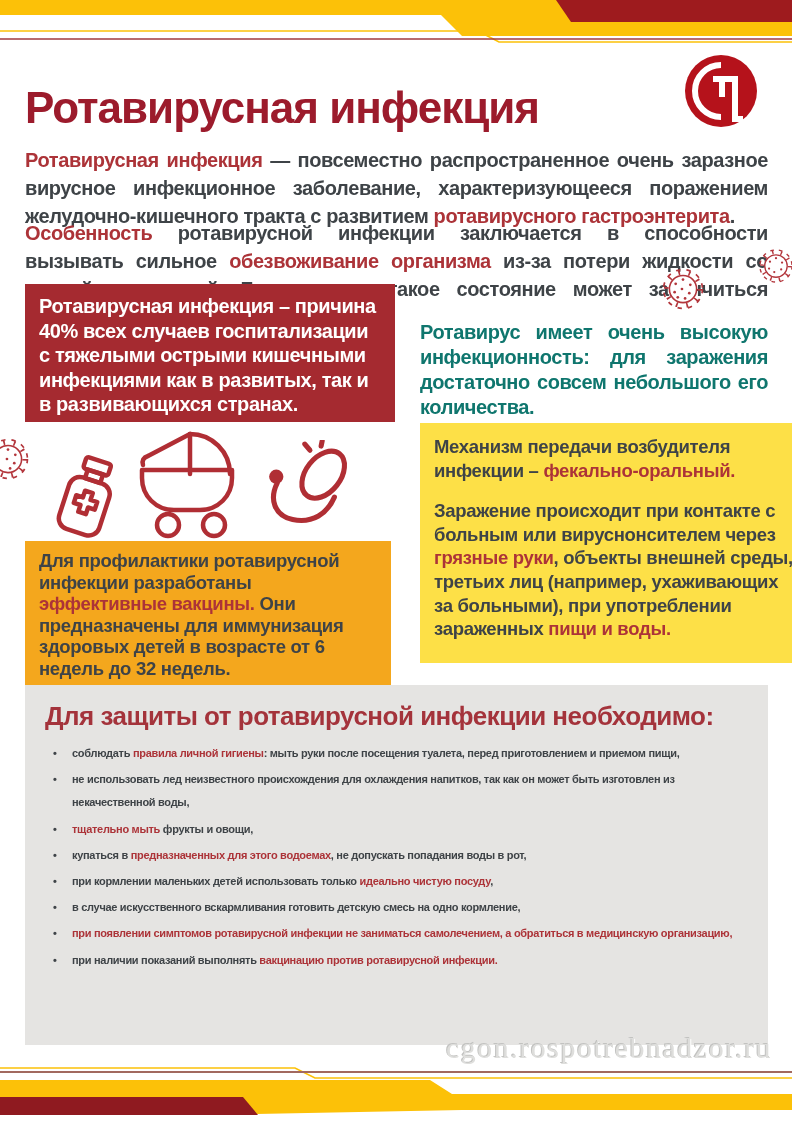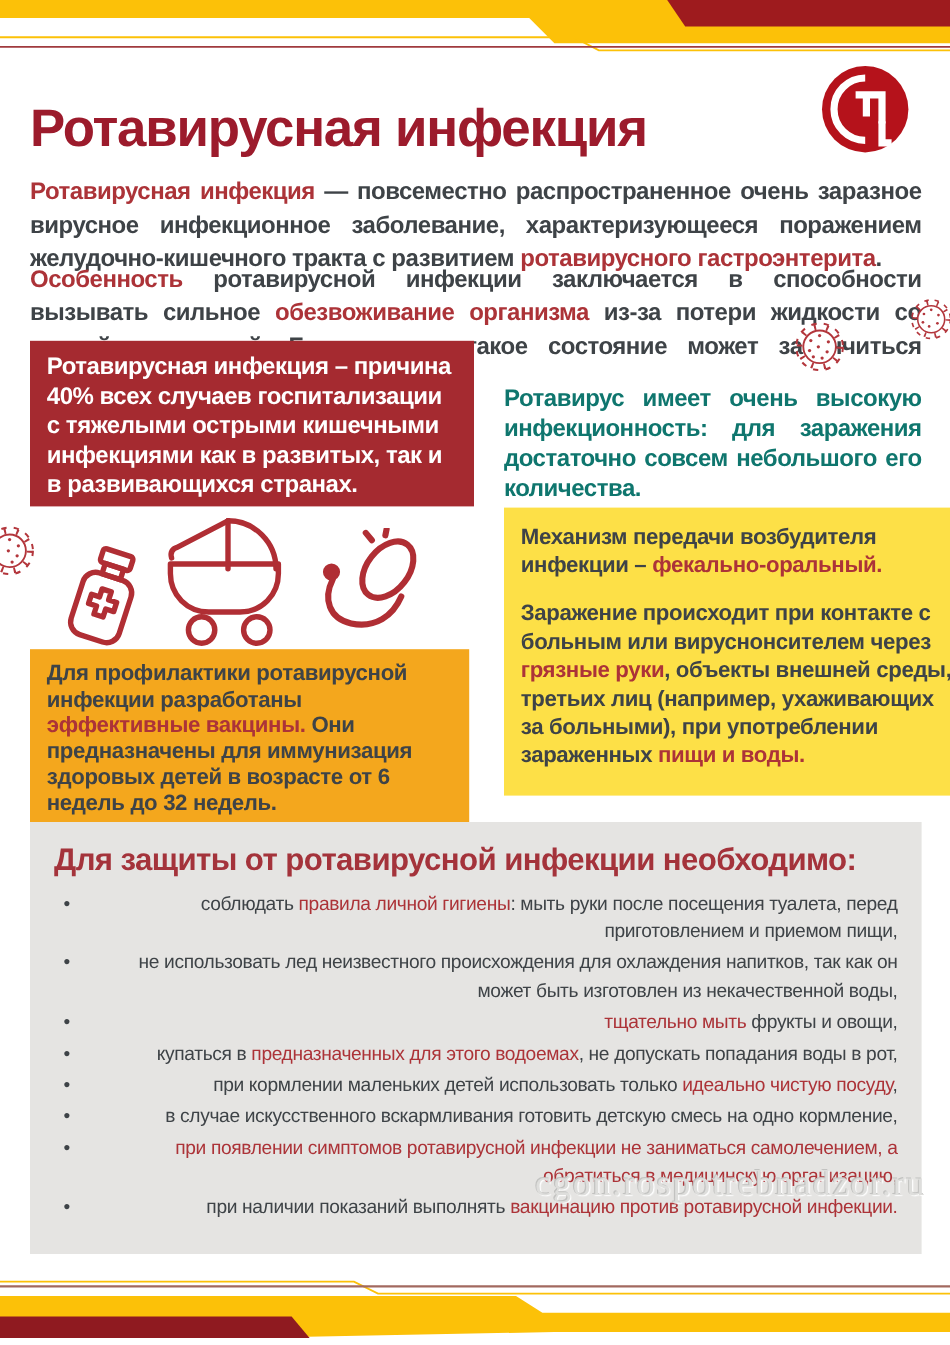--- a/index.html
+++ b/index.html
@@ -39,26 +39,26 @@
     padding:12px 14px;font-size:18.5px;font-weight:bold;line-height:23.6px;letter-spacing:-0.3px;
   }
   .transmission-box .p2{margin-top:17px;}
   .protection-box{
     left:25px;top:685px;width:743px;height:360px;background:#E5E4E2;box-sizing:border-box;
     padding:16px 20px 0 20px;
   }
   .protection-heading{
     margin:0 0 10px 0;font-size:26px;font-weight:bold;color:#A4333B;letter-spacing:-0.5px;
   }
-  .protection-list{list-style:none;margin:0;padding:0;font-size:16px;font-weight:normal;
-    line-height:23.2px;letter-spacing:-0.3px;text-align:right;}
+  .protection-list{list-style:none;margin:0;padding:0;font-size:11px;font-weight:bold;
+    line-height:23.2px;letter-spacing:-0.3px;}
   .protection-list li{position:relative;padding-left:27px;margin-bottom:3px;}
   .protection-list li::before{content:"•";position:absolute;left:8px;top:0;color:#3E4347;}
   .watermark{
-    right:20px;top:970px;z-index:5;
+    right:20px;top:1031px;z-index:5;
     font-family:"Liberation Serif","DejaVu Serif",serif;
     font-size:30px;letter-spacing:1.5px;color:#DEDEDC;
     text-shadow:-1px -1px 0 #c2c2c0, 1px 1px 1px #ffffff;
   }
   .deco-top{left:0;top:0;}
   .deco-bottom{left:0;top:1060px;}
   .logo{left:682px;top:53px;}
   .virus-left{left:-15px;top:436px;}
   .virus-r1{left:660px;top:266px;}
   .virus-r2{left:757px;top:247px;}

